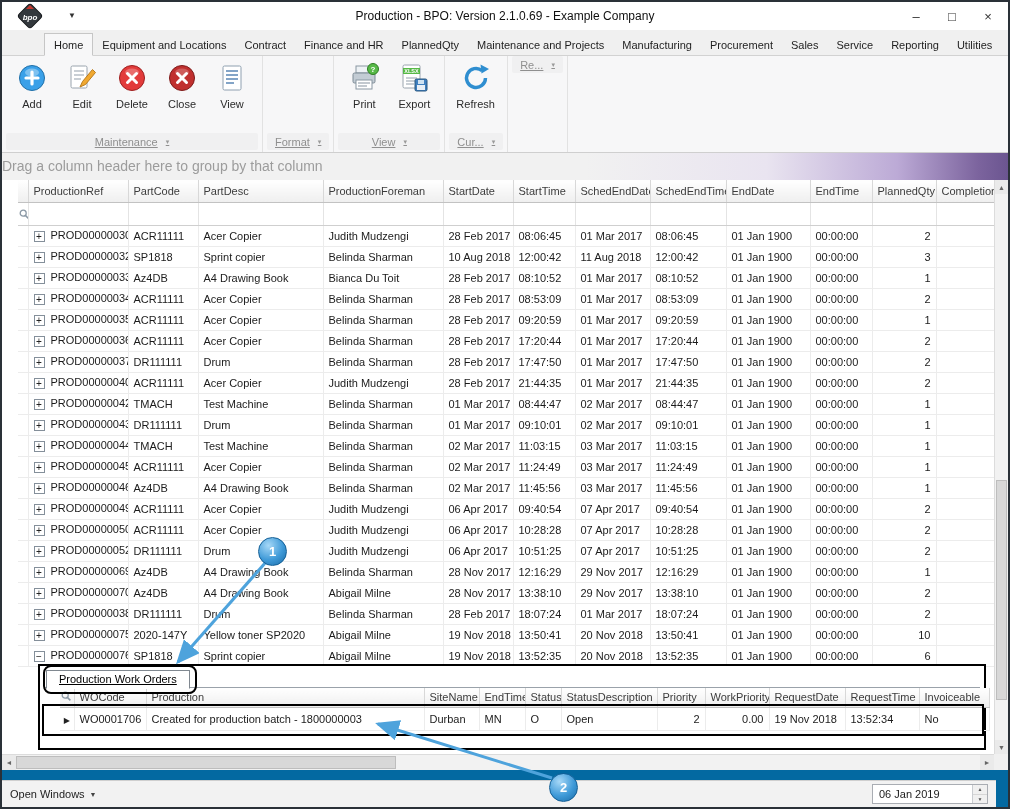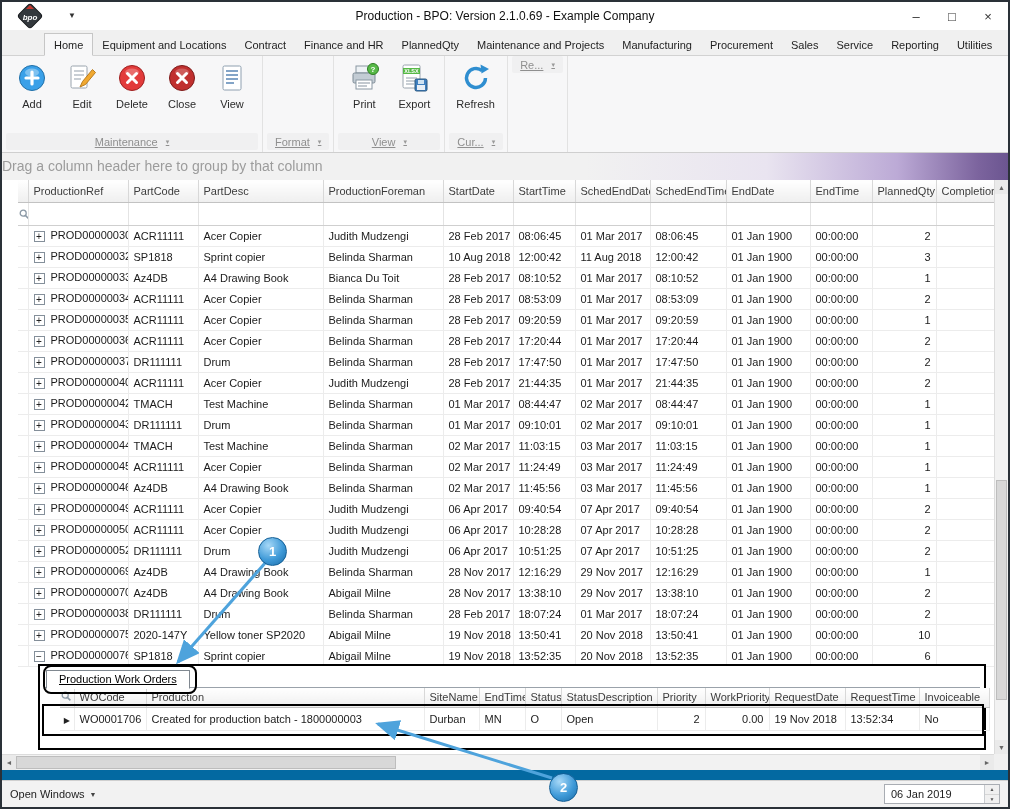--- a/index.html
+++ b/index.html
@@ -63,21 +63,21 @@
   .vs-btn{position:absolute;left:0;right:0;height:14px;display:flex;align-items:center;justify-content:center;font-size:7px;color:#666;background:#eaeaea;}
   .vs-up{top:0;} .vs-dn{bottom:0;}
   .vs-thumb{position:absolute;left:1px;right:1px;top:300px;height:220px;background:#d8d8d8;border:1px solid #bdbdbd;box-sizing:border-box;}
   .hscroll{position:absolute;left:0;top:752px;width:992px;height:16px;background:#f2f2f2;border-top:1px solid #dcdcdc;box-sizing:border-box;}
   .hs-btn{position:absolute;top:0;bottom:0;width:14px;display:flex;align-items:center;justify-content:center;font-size:7px;color:#666;background:#eaeaea;}
   .hs-left{left:0;} .hs-right{right:0;}
   .hs-thumb{position:absolute;left:14px;width:380px;top:1px;bottom:1px;background:#d8d8d8;border:1px solid #bdbdbd;box-sizing:border-box;}
   .corner{position:absolute;left:992px;top:752px;width:14px;height:16px;background:#f0f0f0;}
 
   
-  .statusbar{position:absolute;left:0;bottom:0;right:0;height:27px;background:#f2f2f2;border-top:1px solid #cfcfcf;display:flex;align-items:center;box-sizing:border-box;}
+  .statusbar{position:absolute;left:0;bottom:0;right:12px;height:27px;background:#f2f2f2;border-top:1px solid #cfcfcf;display:flex;align-items:center;box-sizing:border-box;}
   .openwin{display:flex;align-items:center;gap:5px;padding-left:8px;font-size:11px;color:#222;}
   .openwin .caret{font-size:7px;color:#444;}
   .datebox{margin-left:auto;margin-right:8px;width:116px;height:20px;background:#fff;border:1px solid #a9adb3;display:flex;align-items:stretch;box-sizing:border-box;}
   .dateval{flex:1;font-size:11px;color:#1b1b1b;line-height:18px;padding-left:6px;}
   .spin{width:14px;border-left:1px solid #c9ccd0;display:flex;flex-direction:column;}
   .spin span{flex:1;display:flex;align-items:center;justify-content:center;font-size:5px;color:#555;background:#f0f0f0;}
   .spin .up{border-bottom:1px solid #d6d6d6;}
 
   
   .ann-box{position:absolute;border:2px solid #000;z-index:50;pointer-events:none;background:transparent;}

